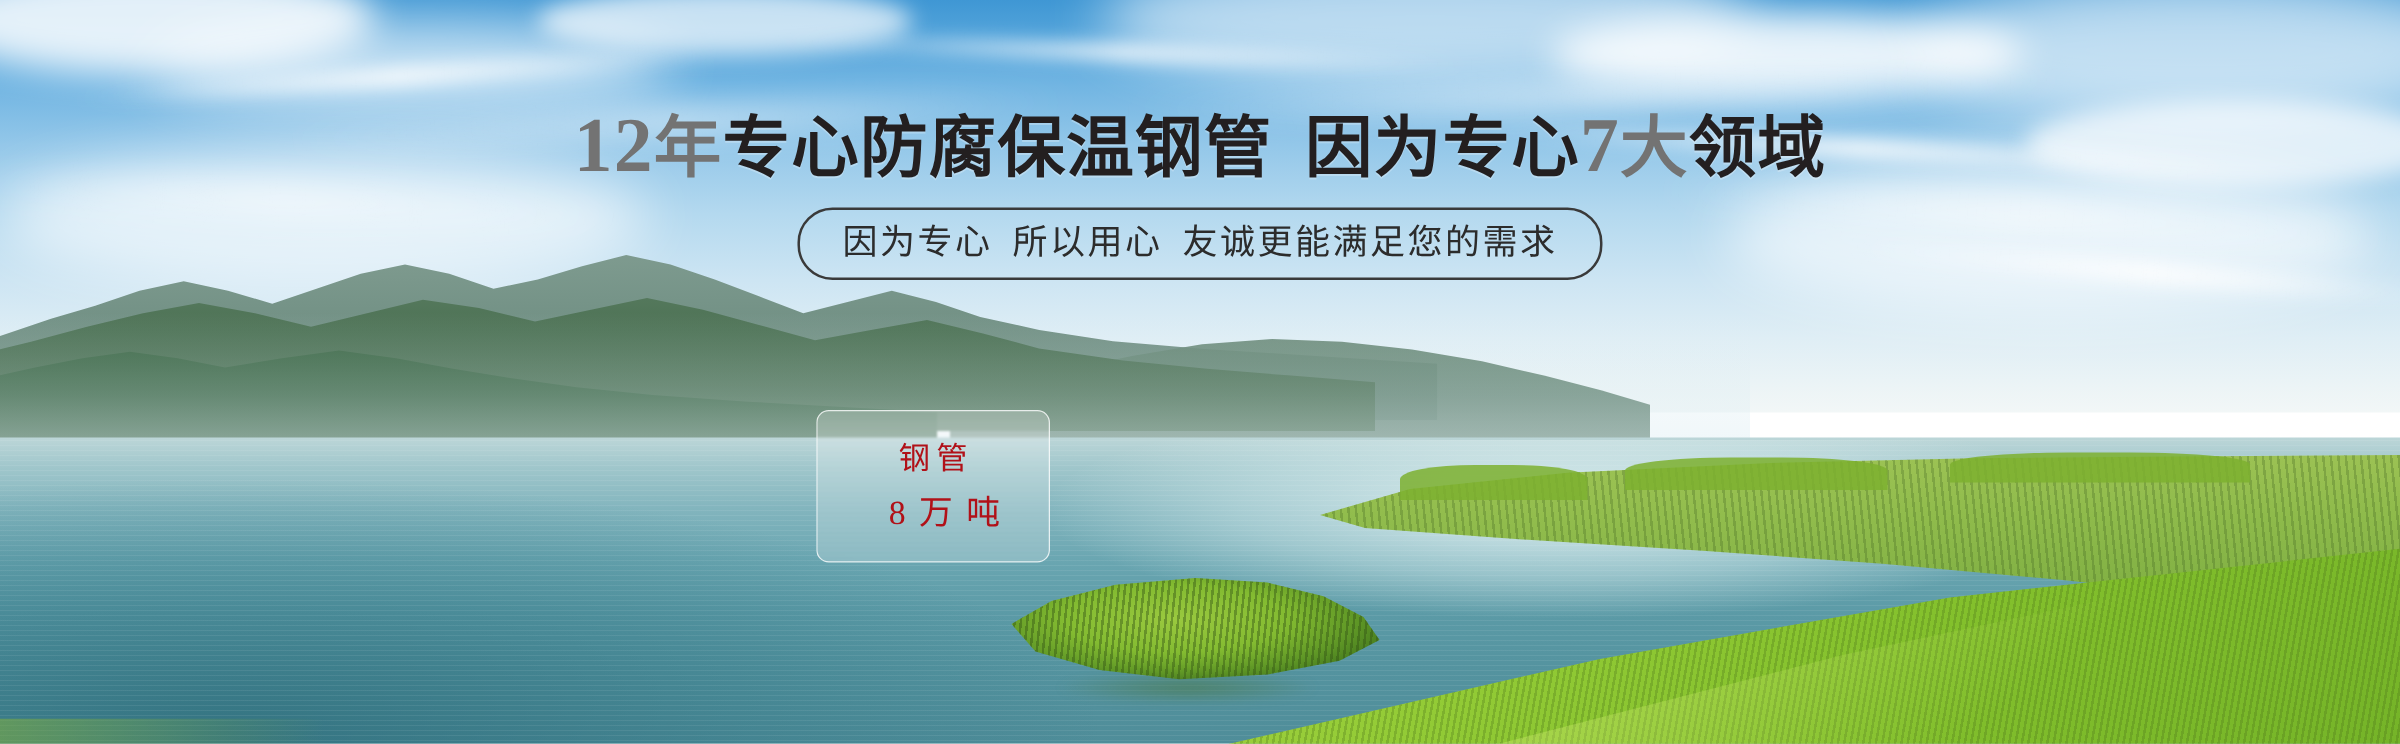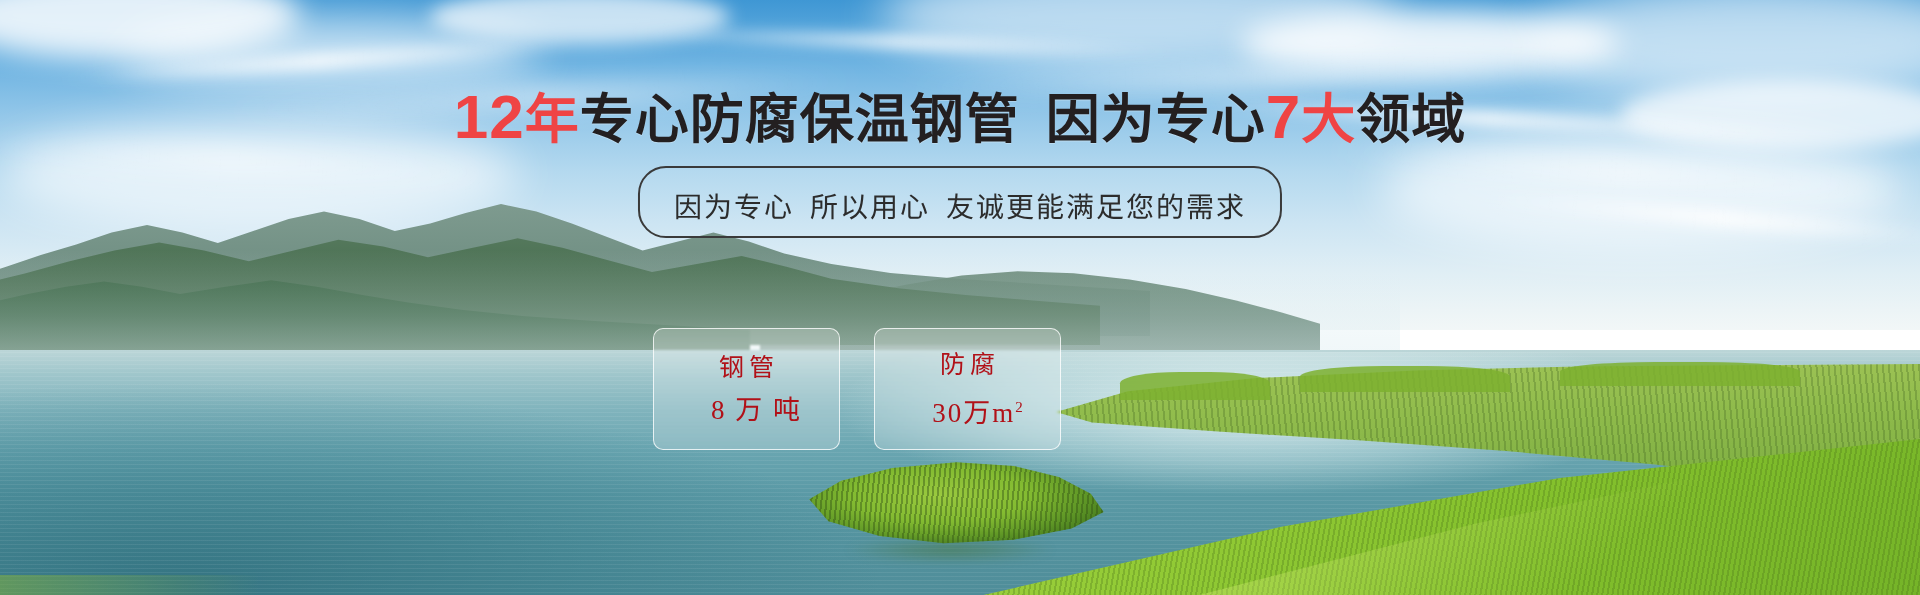--- a/index.html
+++ b/index.html
@@ -178,43 +178,43 @@
     position:absolute;left:0;top:86px;width:1920px;
     text-align:center;
     font-family:"Liberation Sans","DejaVu Sans",sans-serif;
     font-weight:bold;
     font-size:54px;
     line-height:62px;
     letter-spacing:1px;
     white-space:nowrap;
   }
   .headline .dark{color:#231f20;text-shadow:0 1px 0 rgba(255,255,255,.25);}
-  .headline .red{color:#ef4444;}
+  .headline .red{color:#737373;font-family:Liberation Serif, serif;}
   .headline .num{font-size:62px;}
   .headline .gap{display:inline-block;width:26px;}
 
   .pill{
     position:absolute;left:50%;top:166px;transform:translateX(-50%);
-    padding:23px 34px 11px 34px;
+    padding:9px 34px 11px 34px;
     border:2px solid #3a3a3a;
     border-radius:28px;
     color:#2c2c2c;
     font-size:28px;
     line-height:34px;
     letter-spacing:2px;
     white-space:nowrap;
     font-family:Liberation Sans, sans-serif;
   }
   .pill .sp{display:inline-block;width:16px;}
 
   
   .cards{
     position:absolute;left:653px;top:328px;
     display:flex;
-    gap:34px;
+    gap:22px;
   }
   .card{
     width:185px;height:120px;
     border:1px solid rgba(255,255,255,.78);
     border-radius:10px;
     background:rgba(255,255,255,.22);
     display:flex;
     flex-direction:column;
     align-items:center;
     justify-content:center;
@@ -300,21 +300,17 @@
     <span>因为专心</span><span class="sp"></span><span>所以用心</span><span class="sp"></span><span>友诚更能满足您的需求</span>
   </div>
 
   <div class="cards">
 
     <div class="card">
       <div class="c-title">钢管</div>
       <div class="c-value"><span>8 万 吨</span></div>
     </div>
 
-    <div class="card">
-      <div class="c-title">防腐</div>
-      <div class="c-value"><span>30万m</span><sup>2</sup></div>
-    </div>
 
 
   </div>
 
 </div>
 
 </body></html>

